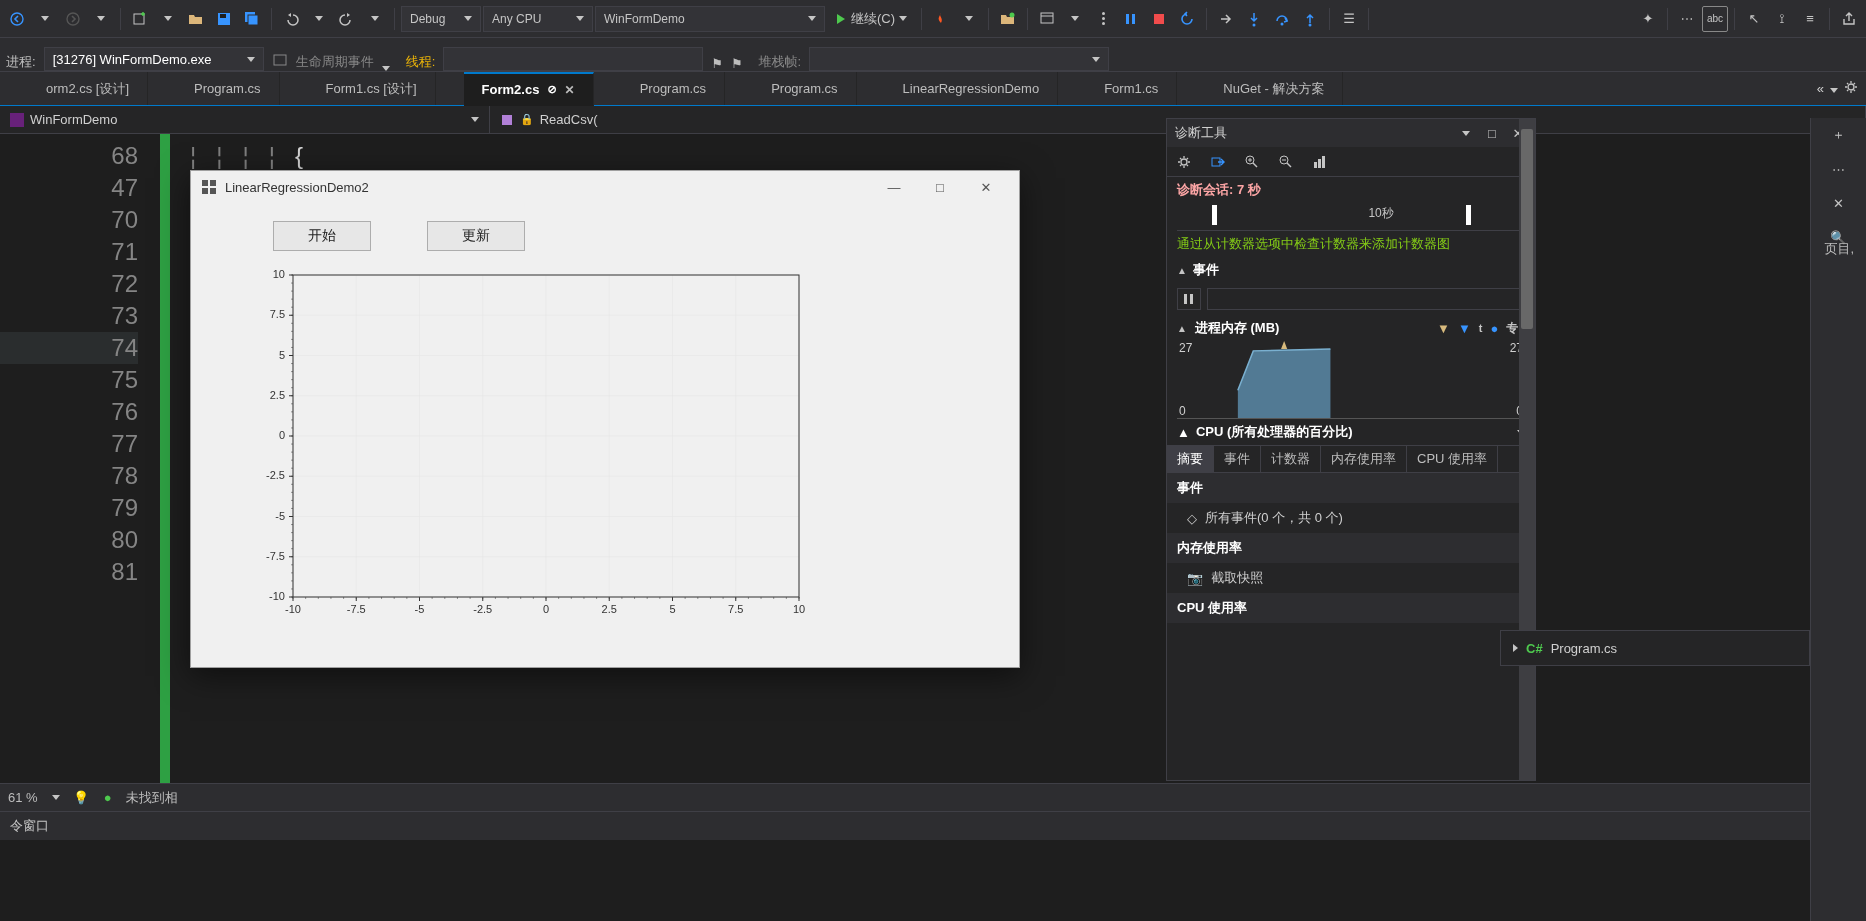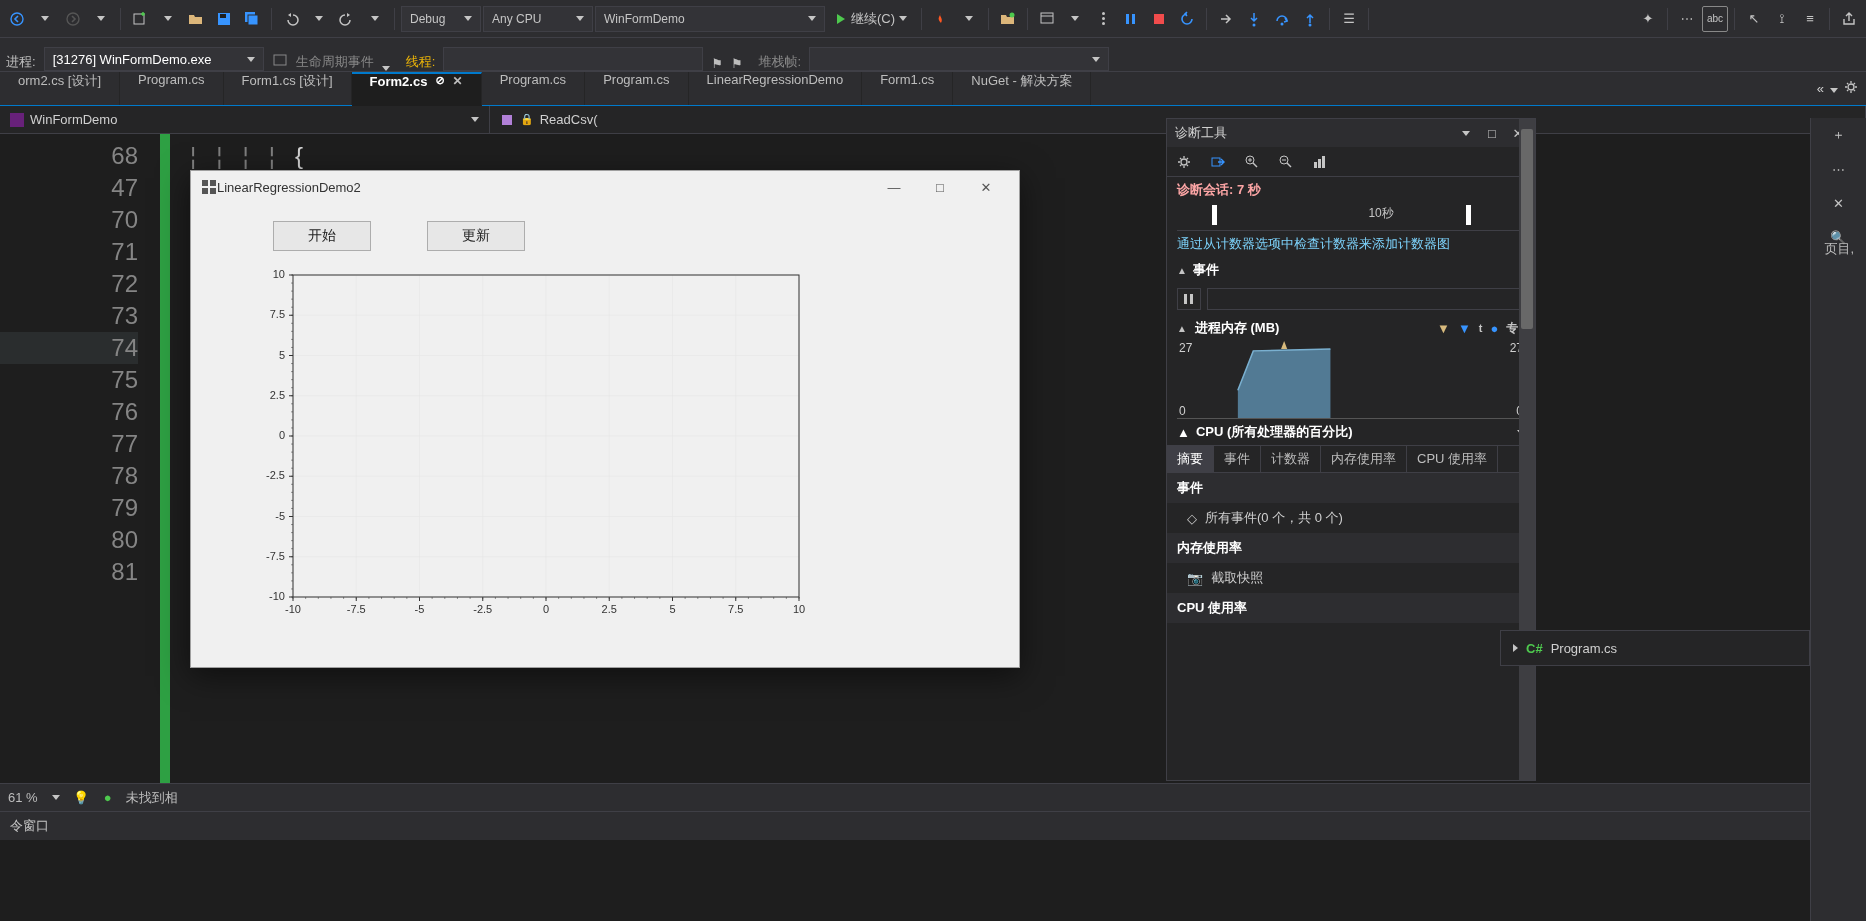--- a/index.html
+++ b/index.html
@@ -14,21 +14,21 @@
 .toolbar .contbtn svg { fill:#4ec94e; }
 .vdots { display:flex; flex-direction:column; gap:2px; }
 .vdots span { width:3px; height:3px; background:#c5c5c5; border-radius:50%; }
 
 
 .debugbar { height:34px; background:#2d2d30; border-bottom:1px solid #3f3f46; display:flex; align-items:flex-end; padding:0 6px; gap:8px; font-size:13px; color:#bdbdbd; }
 .debugbar .dsel { height:24px; background:#333337; border:1px solid #3f3f46; color:#fff; padding:0 8px; display:flex; align-items:center; min-width:220px; }
 
 
 .tabstrip { height:34px; background:#2d2d30; display:flex; align-items:stretch; border-bottom:1px solid #007acc; }
-.tab { padding:0 18px; display:flex; color:#bdbdbd; font-size:13px; gap:8px; border-right:1px solid #252526; cursor:pointer; }
+.tab { padding:0 18px; display:flex; align-items:center; color:#bdbdbd; font-size:13px; gap:8px; border-right:1px solid #252526; cursor:pointer;margin-left:28px; }
 .tab.active { background:#1e1e1e; color:#fff; border-top:2px solid #007acc; border-bottom:1px solid #1e1e1e; margin-bottom:-1px; font-weight:600; }
 .tab .x { color:#bdbdbd; font-size:12px; }
 .tab .pin { font-size:11px; }
 .tabstrip .tabend { margin-left:auto; display:flex; align-items:center; gap:6px; padding:0 8px; }
 
 
 .navcombo { height:28px; background:#252526; display:flex; align-items:center; border-bottom:1px solid #3f3f46; }
 .navcombo .sel { flex:1; padding:0 10px; height:100%; display:flex; align-items:center; color:#d0d0d0; gap:6px; border-right:1px solid #3f3f46; }
 .navcombo .caret { margin-left:auto; }
 
@@ -57,21 +57,21 @@
 .diagpanel { position:absolute; right:330px; top:118px; width:370px; bottom:140px; background:#252526; border:1px solid #3f3f46; display:flex; flex-direction:column; font-size:13px; }
 .dp-head { height:28px; background:#2d2d30; display:flex; align-items:center; padding:0 8px; gap:8px; }
 .dp-head .ttl { color:#d0d0d0; }
 .dp-head .wbtn { width:18px; height:18px; display:flex; align-items:center; justify-content:center; color:#c5c5c5; cursor:pointer; }
 .dp-tools { height:30px; display:flex; align-items:center; padding:0 6px; gap:12px; border-bottom:1px solid #3f3f46; }
 .dp-tools .ti { width:22px; height:22px; display:flex; align-items:center; justify-content:center; cursor:pointer; color:#c5c5c5; }
 .dp-sess { padding:4px 10px; font-weight:600; color:#fca5a5; }
 .dp-timeline { height:28px; position:relative; border-bottom:1px solid #3f3f46; margin:0 10px; }
 .dp-timeline .mk { position:absolute; top:2px; width:5px; height:20px; background:#fff; }
 .dp-timeline .lbl { position:absolute; top:2px; color:#c5c5c5; font-size:12px; }
-.dp-hint { padding:4px 10px; color:#7dd3fc; font-size:13px; }
+.dp-hint { padding:4px 10px; color:#84cc16; font-size:13px; }
 .dp-sec { padding:4px 10px; color:#fff; font-weight:600; display:flex; align-items:center; gap:6px; }
 .dp-sec .tri { font-size:10px; color:#c5c5c5; }
 .dp-pause { margin:4px 10px; height:24px; display:flex; align-items:center; gap:6px; }
 .dp-pause .pbtn { width:24px; height:22px; border:1px solid #3f3f46; display:flex; align-items:center; justify-content:center; }
 .dp-pause .track { flex:1; height:22px; border:1px solid #3f3f46; }
 .dp-memhead { padding:4px 10px; display:flex; align-items:center; gap:8px; color:#fff; font-weight:600; }
 .dp-memhead .tri { font-size:10px; color:#c5c5c5; }
 .dp-memchart { margin:0 10px; height:78px; position:relative; border-bottom:1px solid #555; }
 .dp-memchart .yl { position:absolute; left:2px; font-size:12px; color:#d0d0d0; }
 .dp-memchart .yr { position:absolute; right:2px; font-size:12px; color:#d0d0d0; }
@@ -87,21 +87,21 @@
 
 .rstrip { position:absolute; right:0; top:118px; width:56px; bottom:0; background:#2d2d30; border-left:1px solid #3f3f46; }
 .rstrip .rbtn { width:100%; height:34px; display:flex; align-items:center; justify-content:center; color:#c5c5c5; }
 .rtree { position:absolute; right:56px; top:630px; width:310px; height:36px; background:#252526; color:#d0d0d0; display:flex; align-items:center; padding:0 12px; gap:8px; border:1px solid #3f3f46; }
 
 
 .slnhint { position:absolute; right:12px; top:240px; color:#bdbdbd; font-size:13px; writing-mode:horizontal-tb; }
 
 
 .winform { position:absolute; left:190px; top:170px; width:830px; height:498px; background:#f0f0f0; border:1px solid #a0a0a0; box-shadow:0 8px 30px rgba(0,0,0,.5); }
-.wf-title { height:32px; display:flex; align-items:center; padding:0 10px; background:#f0f0f0; }
+.wf-title { height:32px; display:flex; align-items:center; padding:0 10px; gap:8px; background:#f0f0f0; }
 .wf-title .ico { width:16px; height:16px; display:inline-block; }
 .wf-title .txt { color:#333; font-size:13px; }
 .wf-title .wbtns { margin-left:auto; display:flex; }
 .wf-title .wb { width:46px; height:32px; display:flex; align-items:center; justify-content:center; color:#555; cursor:pointer; }
 .wf-body { padding:18px 28px; height:calc(100% - 32px); background:#f0f0f0; }
 .wf-btnrow { display:flex; gap:56px; margin-left:54px; margin-bottom:14px; }
 .wf-btn { width:98px; height:30px; background:#e7e7e7; border:1px solid #adadad; color:#222; font-size:14px; display:flex; align-items:center; justify-content:center; cursor:pointer; }
 .wf-plot { width:560px; height:360px; position:relative; margin-left:30px; }
 .wf-plot svg { width:100%; height:100%; }
 .axistxt { font-size:11px; fill:#333; font-family:sans-serif; }

